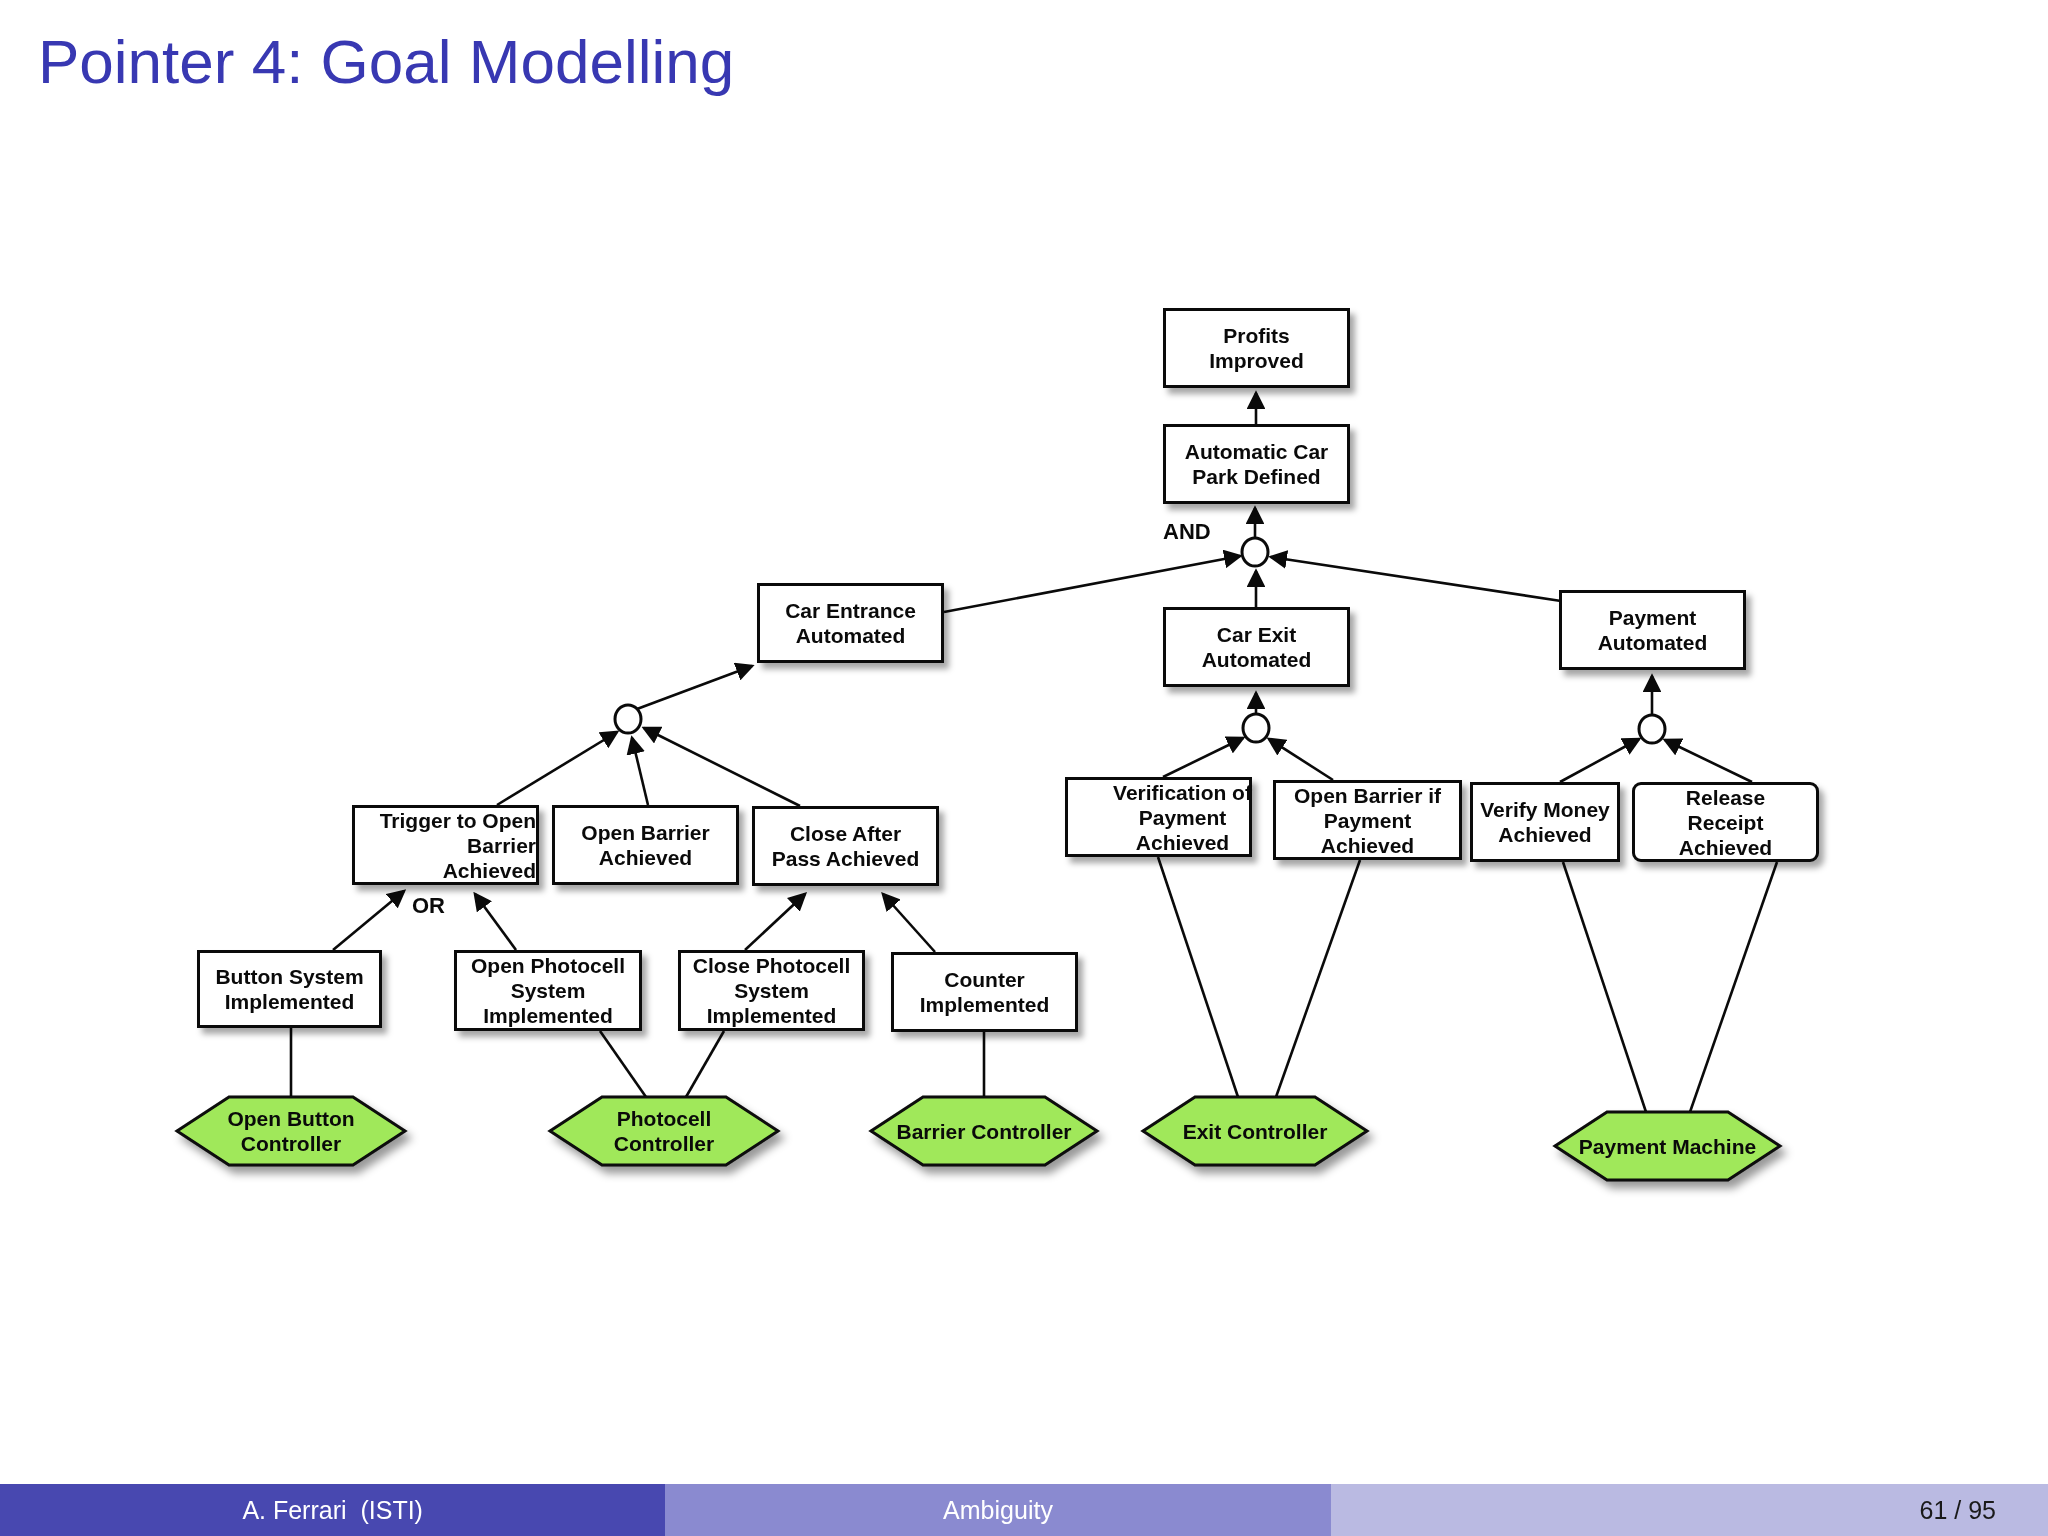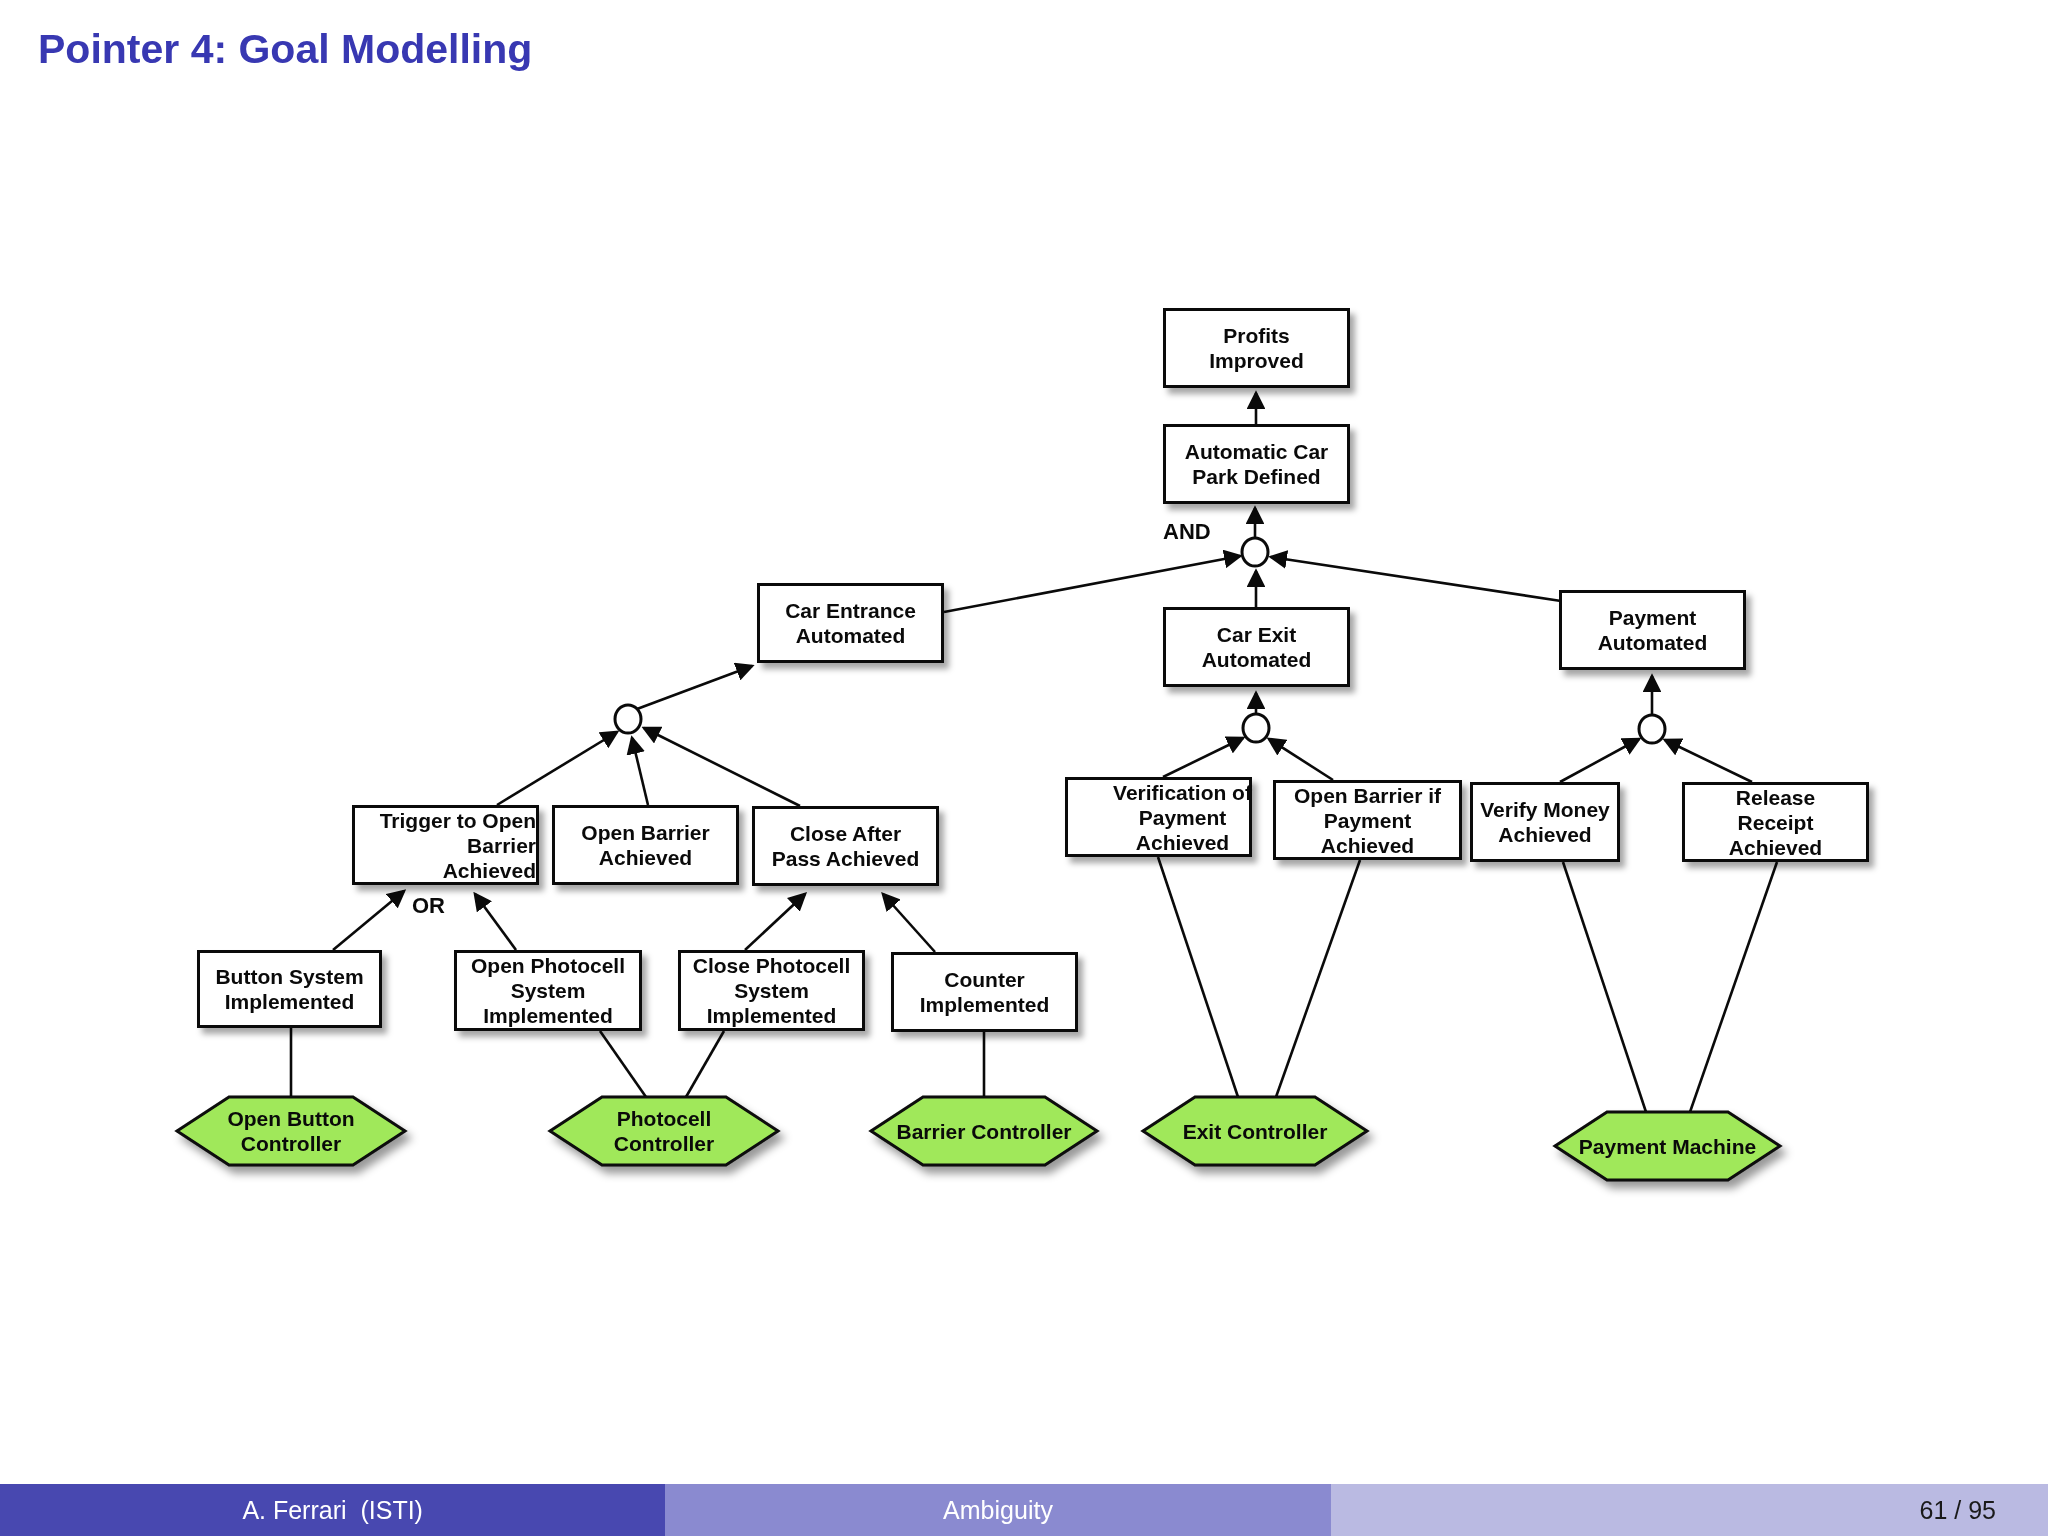--- a/index.html
+++ b/index.html
@@ -2,21 +2,21 @@
 <html><head>
 <meta charset="utf-8">
 <style>
   html,body{margin:0;padding:0;background:#fff;}
   #slide{
     position:relative;width:2048px;height:1536px;background:#ffffff;overflow:hidden;
     font-family:"Liberation Sans",sans-serif;
   }
   #title{
     position:absolute;left:38px;top:26px;
-    font-size:41px;font-weight:bold;color:#3838B2;letter-spacing:0px;
+    font-size:62px;font-weight:normal;color:#3838B2;letter-spacing:0px;
   }
   svg.layer{position:absolute;left:0;top:0;}
   .goal{
     position:absolute;box-sizing:border-box;background:#ffffff;
     border:3px solid #0a0a0a;box-shadow:5px 6px 6px rgba(0,0,0,0.35);
     display:flex;flex-direction:column;align-items:center;justify-content:center;
     text-align:center;font-weight:bold;font-size:21px;color:#0a0a0a;
   }
   .goal .ln{line-height:25px;white-space:nowrap;}
   .hexlabel{
@@ -142,21 +142,21 @@
   </div>
   <div class="goal" style="left:1273px;top:780px;width:189px;height:80px;">
     <div class="ln">Open Barrier if</div>
     <div class="ln">Payment</div>
     <div class="ln">Achieved</div>
   </div>
   <div class="goal" style="left:1470px;top:782px;width:150px;height:80px;">
     <div class="ln">Verify Money</div>
     <div class="ln">Achieved</div>
   </div>
-  <div class="goal" style="left:1682px;top:782px;width:187px;height:80px;">
+  <div class="goal" style="left:1632px;top:782px;width:187px;height:80px;border-radius:9px;">
     <div class="ln">Release</div>
     <div class="ln">Receipt</div>
     <div class="ln">Achieved</div>
   </div>
   <div class="goal" style="left:197px;top:950px;width:185px;height:78px;">
     <div class="ln">Button System</div>
     <div class="ln">Implemented</div>
   </div>
   <div class="goal" style="left:454px;top:950px;width:188px;height:81px;">
     <div class="ln">Open Photocell</div>

